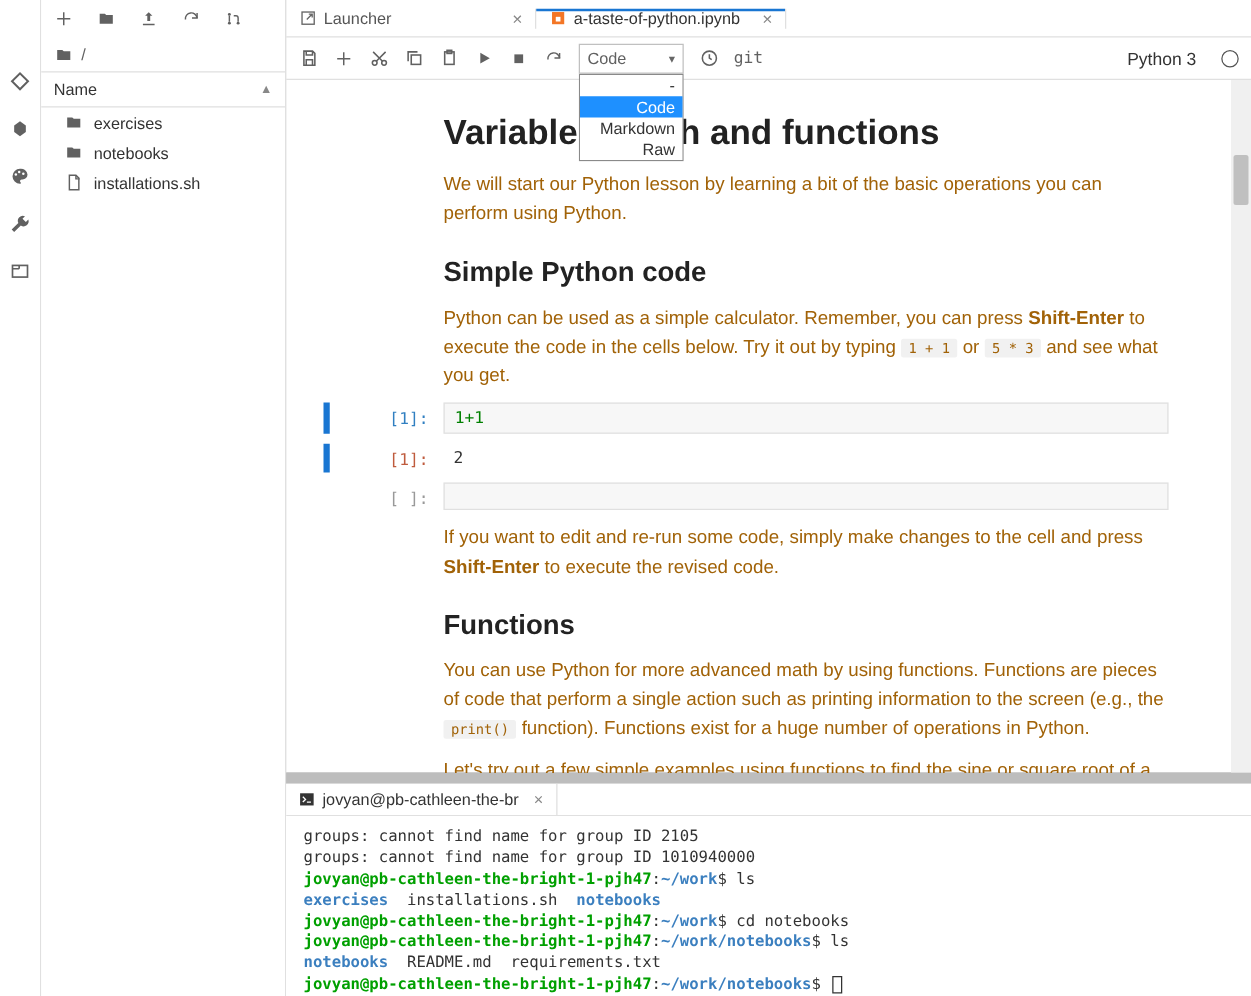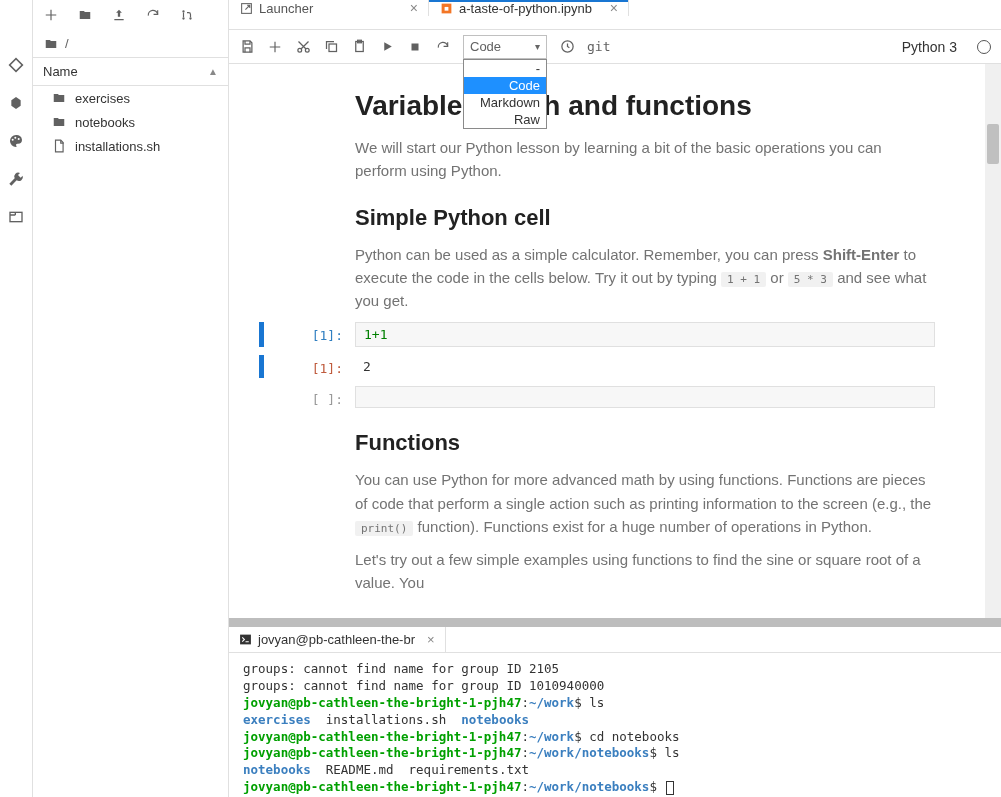--- a/index.html
+++ b/index.html
@@ -10,21 +10,21 @@
 .filebrowser { width: 196px; border-right: 1px solid #e0e0e0; display:flex; flex-direction:column; background:#fff;}
 .fb-toolbar { height: 30px; display:flex; align-items:center; gap: 18px; padding: 0 10px; color:#616161; }
 .fb-toolbar .tb-icon { cursor:pointer; width:16px;height:16px;display:flex;align-items:center;justify-content:center;}
 .fb-breadcrumb { height: 28px; display:flex; align-items:center; padding: 0 10px; gap:6px; color:#616161; border-bottom:1px solid #e0e0e0;}
 .fb-header { height: 28px; display:flex; align-items:center; padding: 0 10px; border-bottom: 1px solid #e0e0e0; color:#333; font-size:13px;}
 .fb-header .caret { margin-left:auto; font-size:10px; color:#888;}
 .fb-list { flex:1; overflow:auto; }
 .fb-item { display:flex; align-items:center; gap:8px; padding: 4px 10px 4px 18px; cursor:pointer; font-size:13px; color:#333;}
 .fb-item .ficon { width:16px; height:16px; display:flex;align-items:center;justify-content:center; color:#616161;}
 .main { flex:1; display:flex; flex-direction:column; background:#bdbdbd; }
-.tabbar { height: 30px; background:#fff; border-bottom:1px solid #e0e0e0; display:flex; align-items:flex-start;}
+.tabbar { height: 30px; background:#fff; border-bottom:1px solid #e0e0e0; display:flex; align-items:center;}
 .tab { display:flex; align-items:center; gap:6px; padding:0 10px; border-right:1px solid #e0e0e0; min-width:200px; font-size:13px; color:#555; cursor:pointer; position:relative;}
 .tab.active { color:#333; }
 .tab.active::before { content:""; position:absolute; top:0;left:0;right:0;height:2px;background:#1976d2;}
 .tab .tab-icon { width:14px;height:14px; display:flex;align-items:center;justify-content:center;}
 .tab .tab-close { margin-left:auto; font-size:14px; color:#888; cursor:pointer;}
 .nbwrap { background:#fff; margin:0; flex:1; display:flex; flex-direction:column; min-height:0;}
 .nb-toolbar { height:34px; border-bottom:1px solid #e0e0e0; display:flex; align-items:center; padding:0 10px; gap:12px; color:#616161; position:relative;text-align:right;}
 .nb-toolbar .nbt-icon { width:16px;height:16px; cursor:pointer; display:flex;align-items:center;justify-content:center;}
 .celltype-wrap { position:relative; }
 .celltype { border:1px solid #c0c0c0; background:#fff; height:24px; width:84px; display:flex; align-items:center; padding:0 6px; font-size:13px; cursor:pointer; position:relative;}
@@ -32,21 +32,21 @@
 .celltype-dropdown { position:absolute; top:24px; left:0; width:84px; background:#fff; border:1px solid #8a8a8a; z-index:100; font-size:13px;}
 .celltype-dropdown .opt { padding:1px 6px; cursor:pointer; color:#333;}
 .celltype-dropdown .opt.selected { background:#1e90ff; color:#fff;}
 .nb-toolbar .git { font-family: monospace; font-size:13px; cursor:pointer;}
 .nb-toolbar .kernel-name { margin-left:auto; font-size:14px; color:#333;}
 .nb-toolbar .kernel-status { width:14px;height:14px; border:1.5px solid #555; border-radius:50%; margin-left:8px;}
 .nb-content { flex:1; overflow:auto; padding: 18px 0 18px 0; position:relative;}
 .nb-inner { max-width: 720px; margin: 0 auto; padding:0 40px 0 100px; position:relative;}
 .md h1 { font-size:28px; font-weight:700; color:#222; margin:8px 0 14px;}
 .md h2 { font-size:22px; font-weight:700; color:#222; margin:22px 0 12px;}
-.md p { font-size:15px; color:#737373; line-height:1.55; margin:10px 0;}
+.md p { font-size:15px; color:#a16207; line-height:1.55; margin:10px 0;}
 .md code { background:#f1f1f1; padding:1px 6px; border-radius:2px; font-family: Menlo,Consolas,monospace; font-size:11px;}
 .cell { position:relative; margin:8px 0;}
 .cell .prompt { position:absolute; left:-72px; top:6px; width:60px; text-align:right; font-family: Menlo,Consolas,monospace; font-size:13px;}
 .cell .prompt.in { color:#307fc1;}
 .cell .prompt.out { color:#bf5b3d;}
 .cell .cell-bar { position:absolute; left:-96px; top:0; bottom:0; width:5px; background:#1976d2;}
 .cell .input { background:#f7f7f7; border:1px solid #e0e0e0; padding:4px 8px; font-family:Menlo,Consolas,monospace; font-size:13px; min-height:22px;}
 .cell .output { padding:4px 8px; font-family:Menlo,Consolas,monospace; font-size:13px;}
 .nb-scrollbar-track { position:absolute; right:0; top:0; bottom:0; width:16px; background:#f0f0f0;}
 .nb-scrollbar-thumb { position:absolute; right:2px; width:12px; background:#c0c0c0; border-radius:2px;}
@@ -268,21 +268,21 @@
       </div>
 
       <div class="nb-content">
         <div class="nb-scrollbar-track">
           <div class="nb-scrollbar-thumb" style="top:60px;height:40px;"></div>
         </div>
         <div class="nb-inner">
           <div class="md">
             <h1>Variables, math and functions</h1>
             <p>We will start our Python lesson by learning a bit of the basic operations you can perform using Python.</p>
-            <h2>Simple Python cell</h2>
+            <h2>Simple Python code</h2>
             <p>
               <span>Python can be used as a simple calculator. Remember, you can press </span><b>Shift-Enter</b><span> to execute the code in the cells below. Try it out by typing </span><code>1 + 1</code><span> or </span><code>5 * 3</code><span> and see what you get.</span>
             </p>
           </div>
 
           <div class="cell">
             <div class="cell-bar"></div>
             <div class="prompt in">[1]:</div>
             <div class="input"><span style="color:#008000;font-weight:normal">1+1</span></div>
           </div>
@@ -290,20 +290,23 @@
             <div class="cell-bar"></div>
             <div class="prompt out">[1]:</div>
             <div class="output">2</div>
           </div>
           <div class="cell">
             <div class="prompt in" style="color:#999">[ ]:</div>
             <div class="input"></div>
           </div>
 
           <div class="md">
+            <p>
+              <span>If you want to edit and re-run some code, simply make changes to the cell and press </span><b>Shift-Enter</b><span> to execute the revised code.</span>
+            </p>
             <h2>Functions</h2>
             <p>
               <span>You can use Python for more advanced math by using functions. Functions are pieces of code that perform a single action such as printing information to the screen (e.g., the </span><code>print()</code><span> function). Functions exist for a huge number of operations in Python.</span>
             </p>
             <p>Let's try out a few simple examples using functions to find the sine or square root of a value. You</p>
           </div>
         </div>
       </div>
     </div>
 

